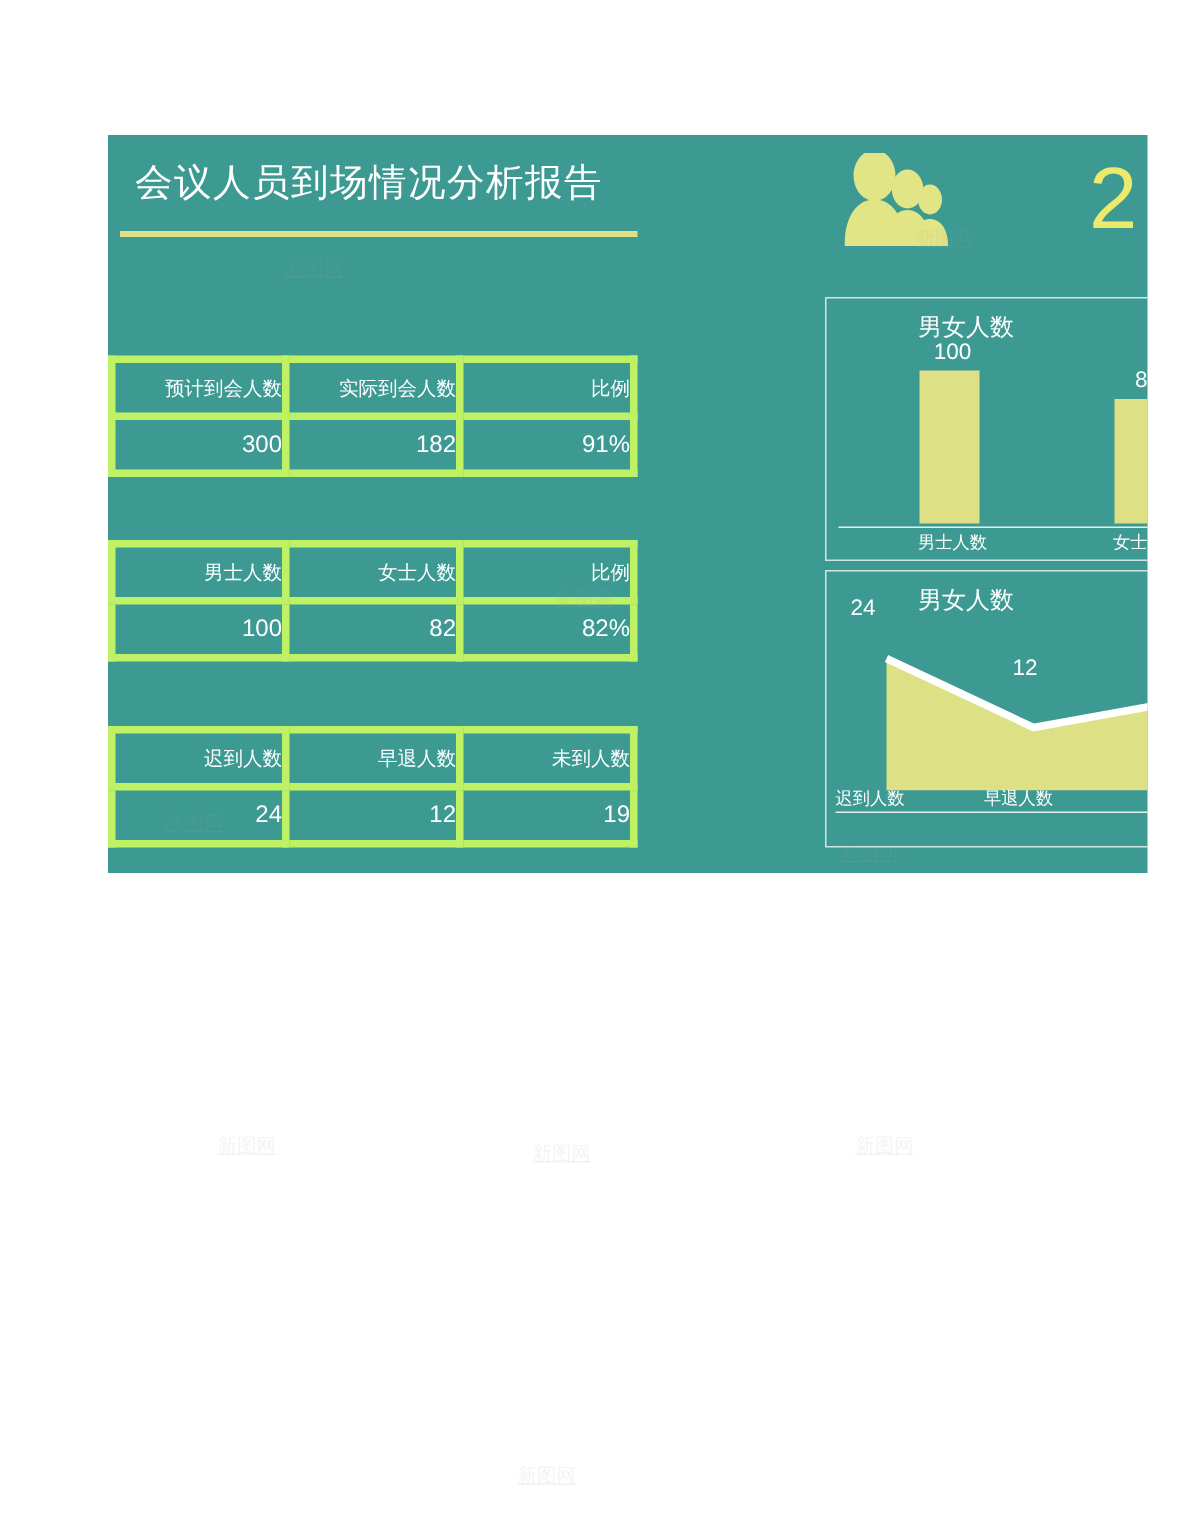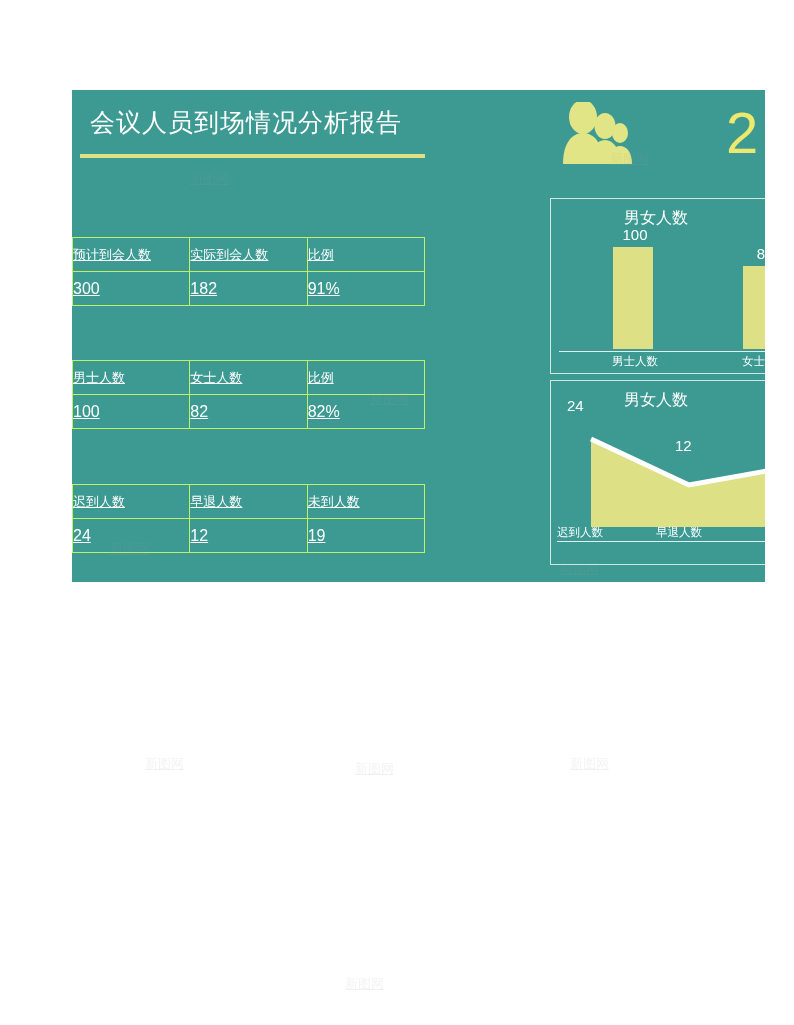--- a/index.html
+++ b/index.html
@@ -72,27 +72,26 @@
 
   
   .data-table {
     position: absolute;
     left: 0px;
     width: 353px;
     border-collapse: collapse;
     table-layout: fixed;
   }
   .data-table td {
-    border: 1px solid #bef264;
+    border: 5px solid #bef264;
     height: 33px;
-    text-align: left;
+    text-align: right;
     color: #ffffff;
     vertical-align: middle;
     padding: 0;
-    text-decoration: underline;
   }
   .data-table td.hdr {
     font-size: 13px;
   }
   .data-table td.val {
     font-size: 16px;
   }
   #table-attendance { top: 147px; }
   #table-gender     { top: 270px; }
   #table-lateness   { top: 394px; }
@@ -133,21 +132,21 @@
     left: 124px;
     width: 260px;
     border: 1px solid #cfe6e3;
     box-sizing: border-box;
   }
   #bar-chart-box  { top: 108px; height: 176px; }
   #area-chart-box { top: 290px; height: 185px; }
 
   .chart-title {
     position: absolute;
-    left: 12px;
+    left: 0;
     top: 9px;
     width: 186px;
     text-align: center;
     color: #ffffff;
     font-family: Liberation Serif, serif;
     font-size: 16px;
     white-space: nowrap;
   }
 
   

